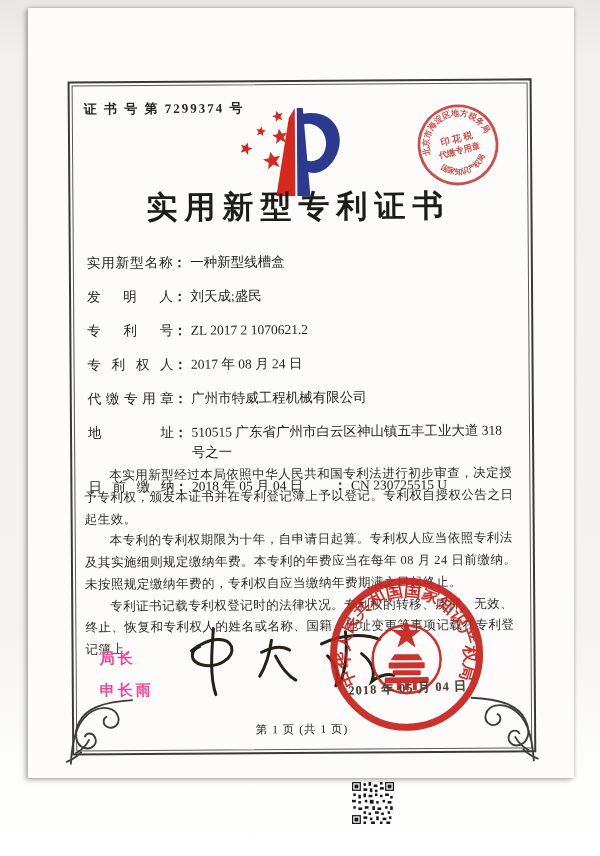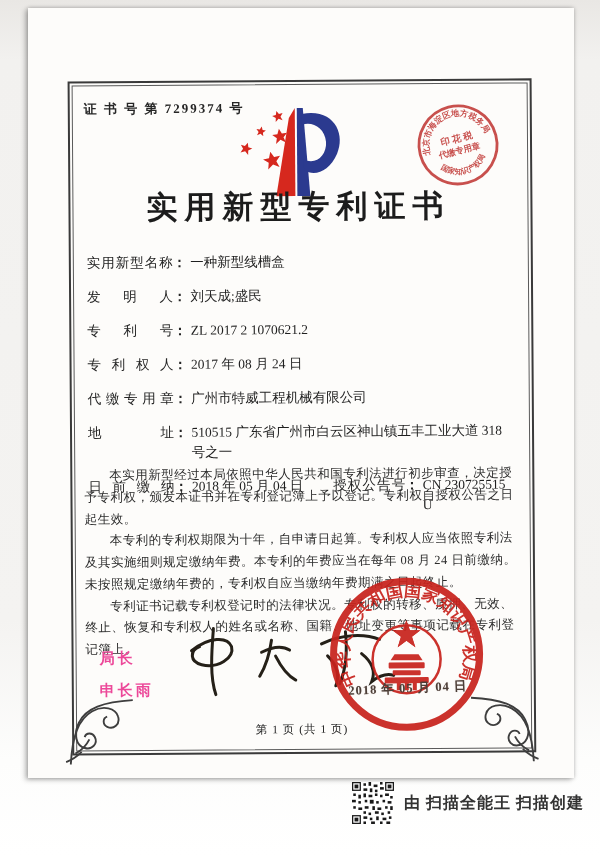--- a/index.html
+++ b/index.html
@@ -171,21 +171,20 @@
         <span class="colon">：</span>
       <span class="fvalue">510515 广东省广州市白云区神山镇五丰工业大道 318 号之一</span>
     </div>
     <div class="frow frow-split">
       <div class="half half-l">
         <span class="flabel">日前缴纳</span>
           <span class="colon">：</span>
         <span class="fvalue">2018 年 05 月 04 日</span>
       </div>
       <div class="half half-r">
-        <span class="flabel">授权公告号</span>
           <span class="colon">：</span>
         <span class="fvalue">CN 230725515 U</span>
       </div>
     </div>
   </div>
 
   <div class="paras">
     <p>本实用新型经过本局依照中华人民共和国专利法进行初步审查，决定授予专利权，颁发本证书并在专利登记簿上予以登记。专利权自授权公告之日起生效。</p>
     <p>本专利的专利权期限为十年，自申请日起算。专利权人应当依照专利法及其实施细则规定缴纳年费。本专利的年费应当在每年 08 月 24 日前缴纳。未按照规定缴纳年费的，专利权自应当缴纳年费期满之日起终止。</p>
     <p>专利证书记载专利权登记时的法律状况。专利权的转移、质押、无效、终止、恢复和专利权人的姓名或名称、国籍、地址变更等事项记载在专利登记簿上。</p>
@@ -290,14 +289,13 @@
         <rect x="22" y="31" width="2" height="2"></rect>
         <rect x="27" y="31" width="3" height="2"></rect>
       <rect x="1" y="1" width="5" height="5" fill="#fff"></rect>
         <rect x="2" y="2" width="3" height="3"></rect>
       <rect x="27" y="1" width="5" height="5" fill="#fff"></rect>
         <rect x="28" y="2" width="3" height="3"></rect>
       <rect x="1" y="27" width="5" height="5" fill="#fff"></rect>
         <rect x="2" y="28" width="3" height="3"></rect>
     </g>
   </svg>
-  <span class="wm-text">由 扫描全能王 扫描创建</span>
 </div>
 
 </body></html>

